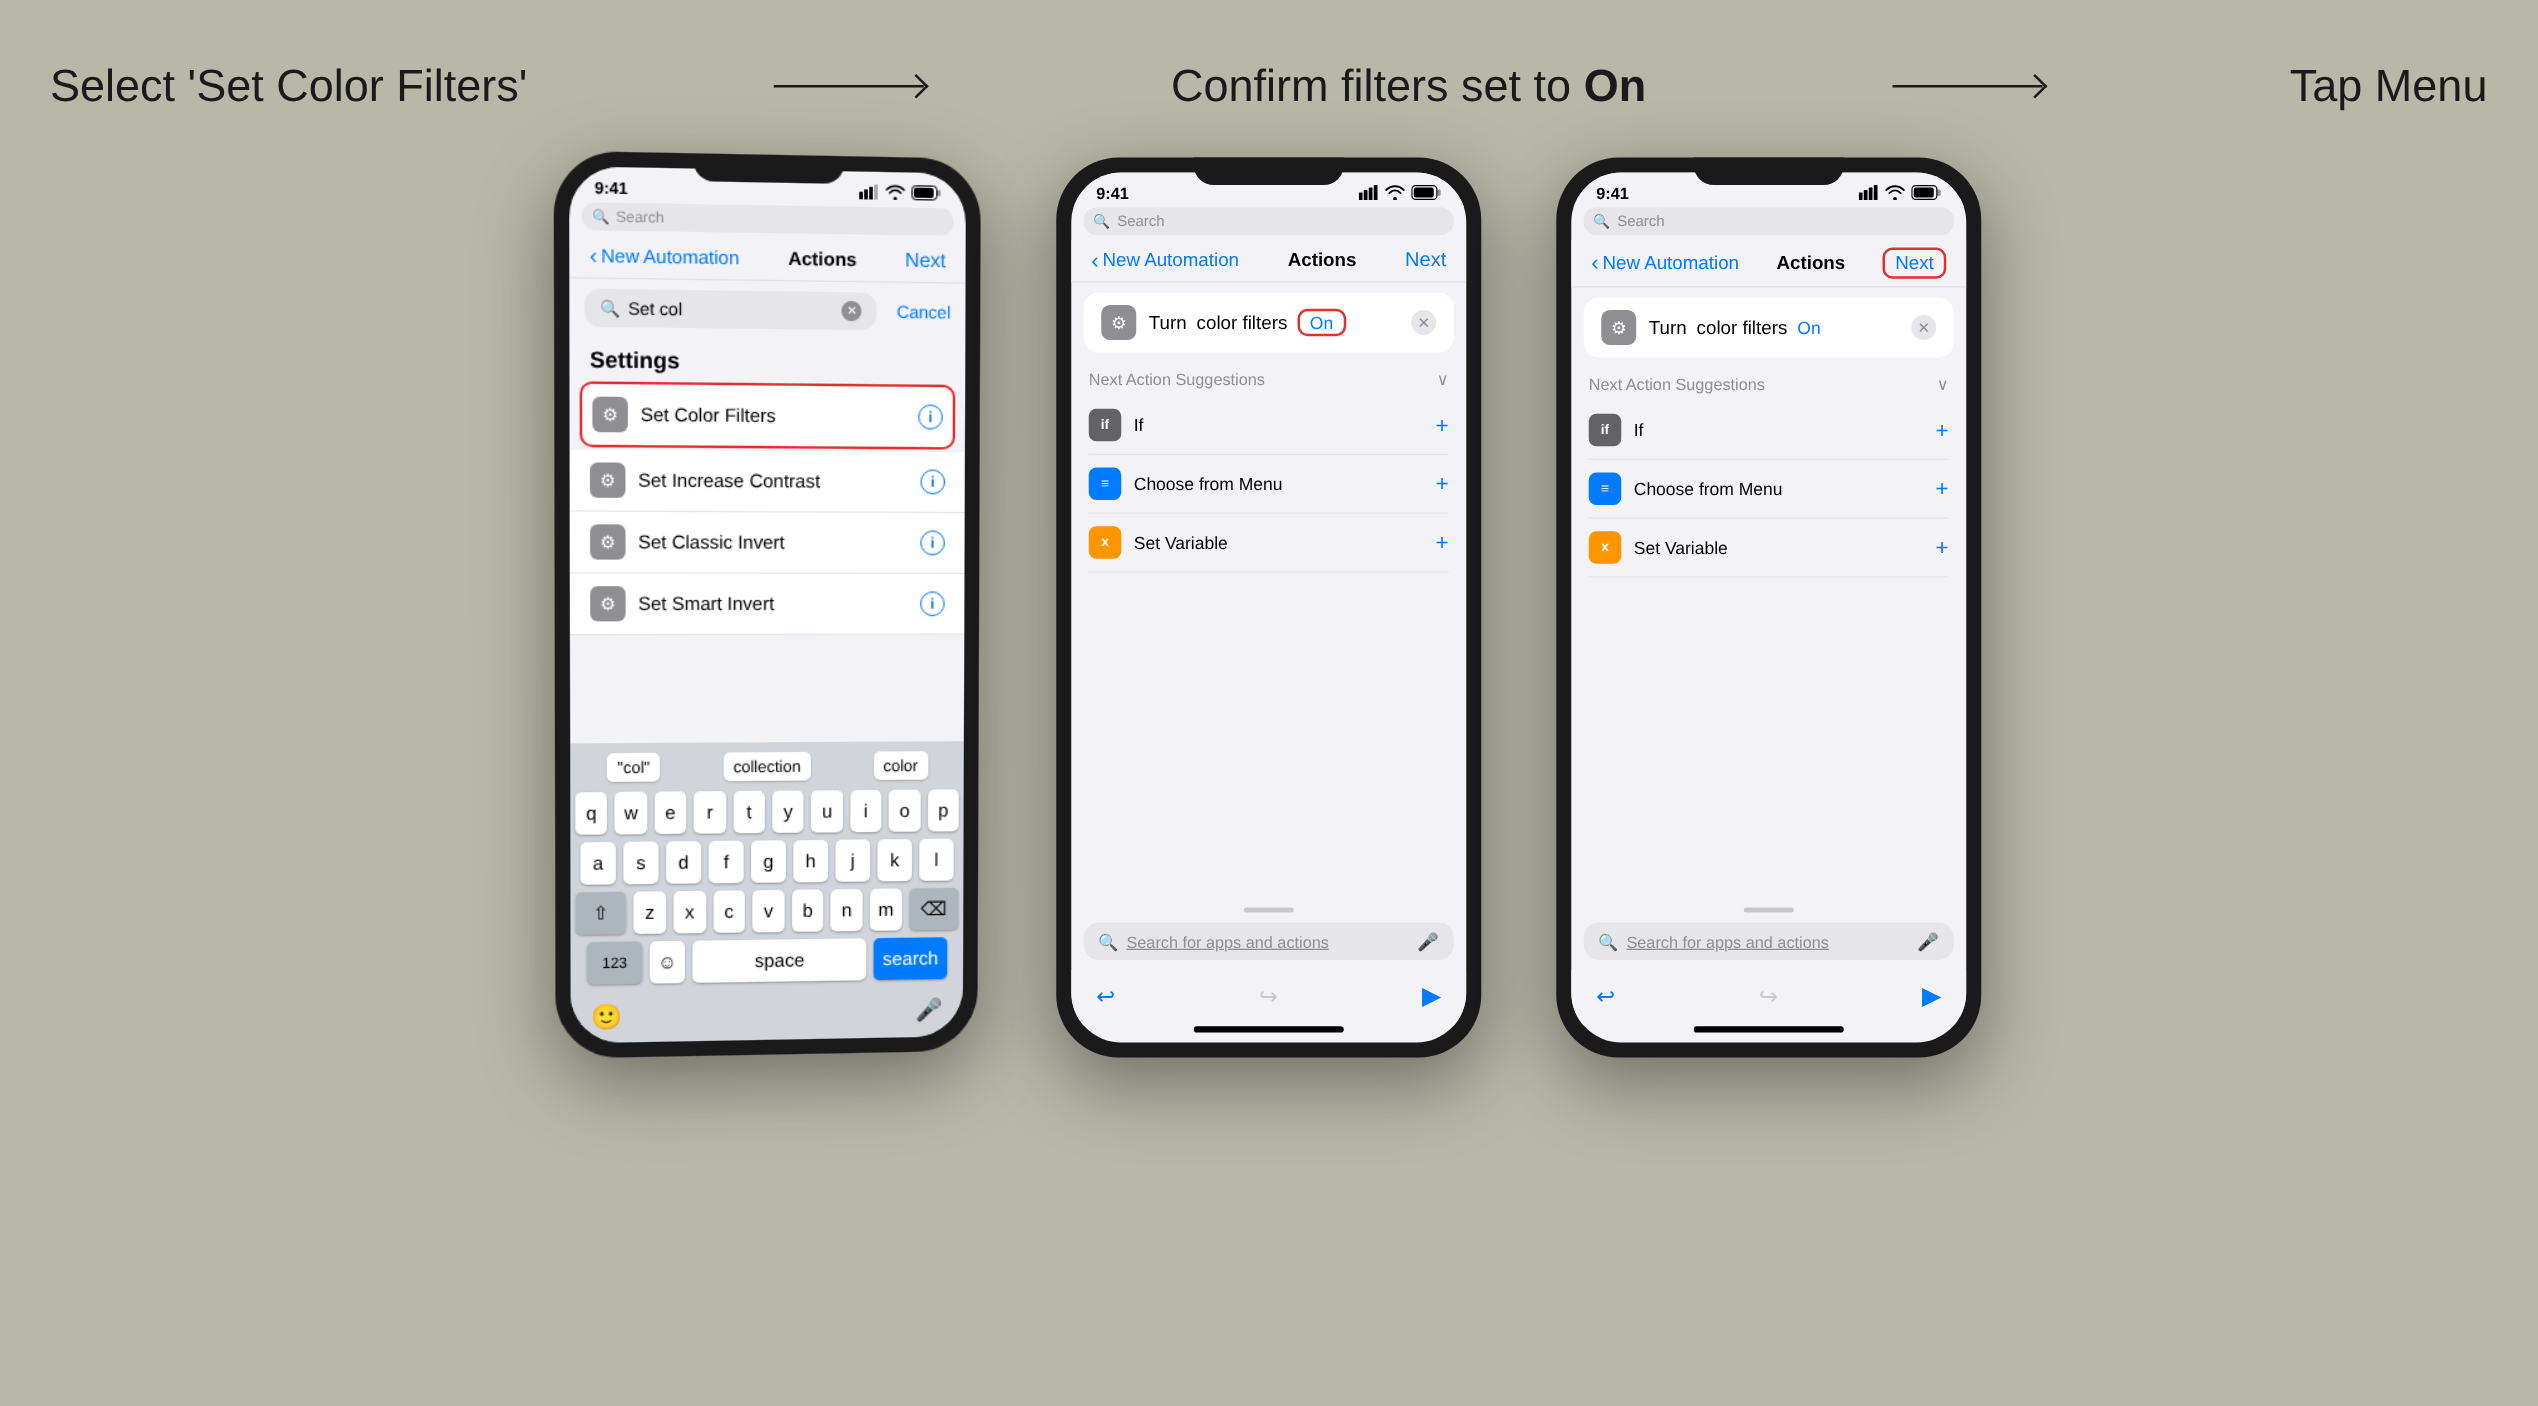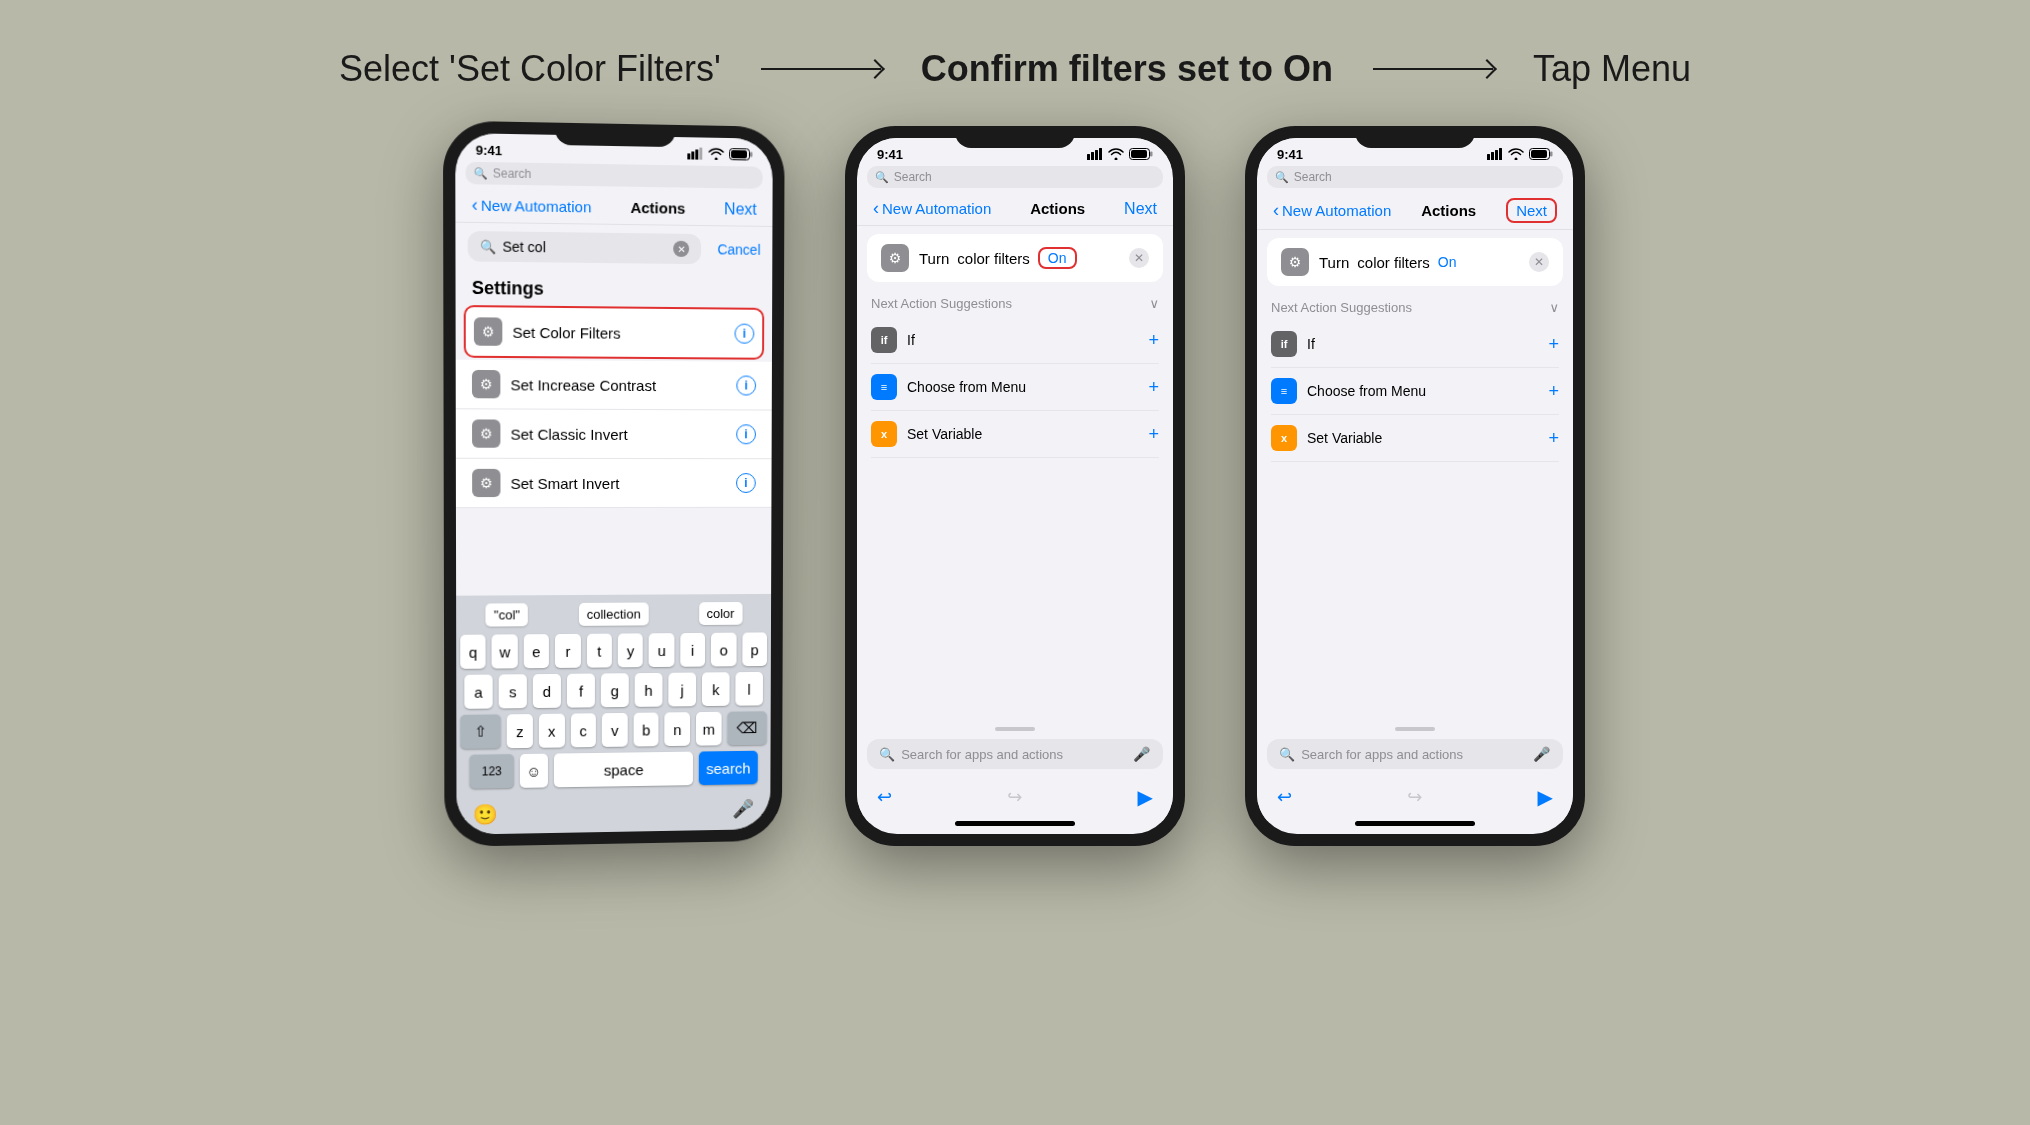--- a/index.html
+++ b/index.html
@@ -12,34 +12,34 @@
       align-items: center;
       justify-content: flex-start;
       font-family: -apple-system, BlinkMacSystemFont, 'SF Pro Text', 'Helvetica Neue', sans-serif;
       overflow: hidden;
     }
 
     
     .instructions {
       display: flex;
       align-items: center;
-      justify-content: center;
+      justify-content: space-between;
       gap: 0;
       margin-top: 48px;
       margin-bottom: 36px;
       width: 100%;
     }
     .instruction-label {
       font-size: 36px;
       font-weight: 500;
       color: #1a1a1a;
       padding: 0 40px;
     }
     .instruction-label span {
-      font-weight: 700;
+      font-weight: 400;
     }
     .arrow-line {
       width: 120px;
       height: 2px;
       background: #1a1a1a;
       position: relative;
       display: flex;
       align-items: center;
     }
     .arrow-line::after {
@@ -435,20 +435,21 @@
       border-radius: 12px;
       padding: 7px 12px;
       display: flex;
       align-items: center;
       gap: 6px;
     }
     .bottom-search-text {
       font-size: 13px;
       color: #8e8e93;
       flex: 1;
+      text-decoration: underline;
     }
     .mic-icon {
       color: #8e8e93;
       font-size: 14px;
     }
 
     
     .bottom-toolbar {
       display: flex;
       justify-content: space-between;

